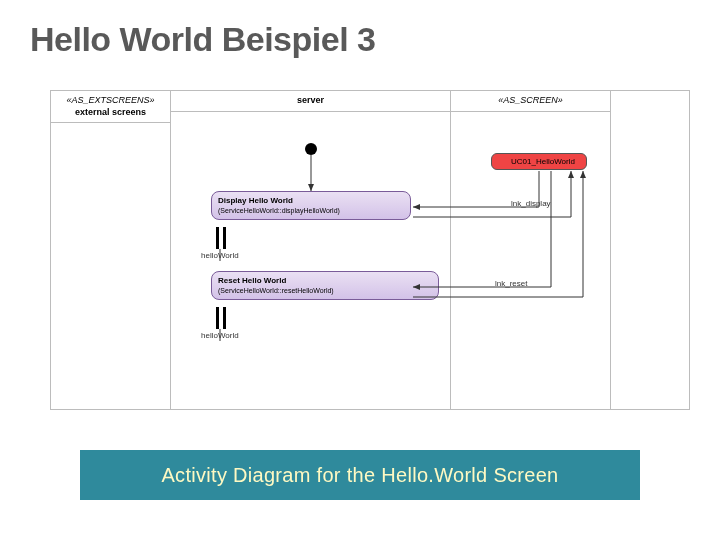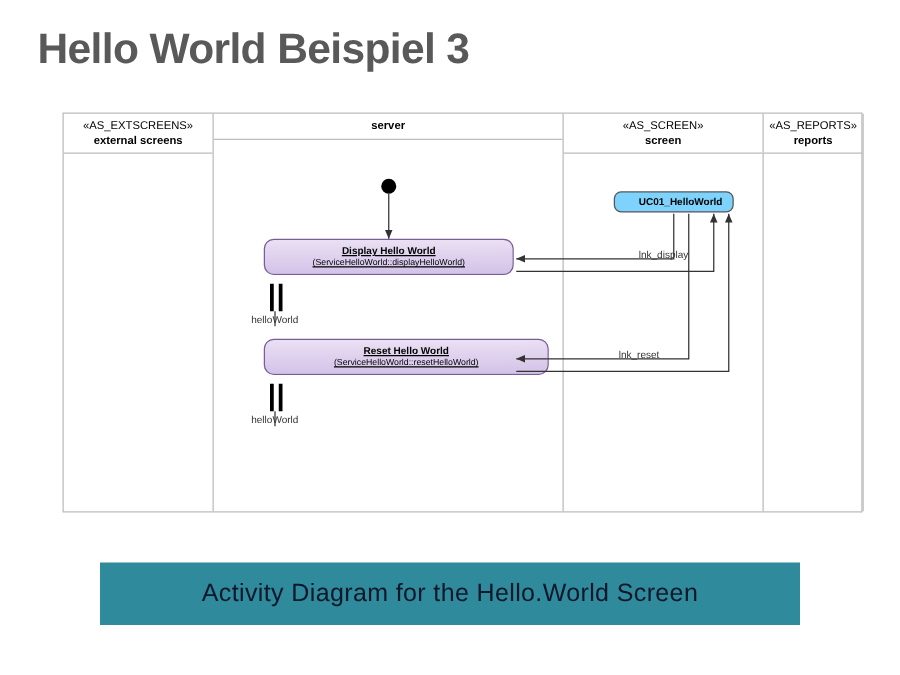--- a/index.html
+++ b/index.html
@@ -34,53 +34,52 @@
     border-right: 1px solid #bcbcbc;
   }
   .swimlane:last-child { border-right: none; }
   .lane-header {
     text-align: center;
     font-size: 9px;
     padding: 4px 2px;
     border-bottom: 1px solid #bcbcbc;
     line-height: 1.3;
   }
-  .lane-stereotype { display: block; }
+  .lane-stereotype { display: block; font-style: italic; }
   .lane-name { display: block; font-weight: bold; }
   .lane1 { left: 0; width: 120px; }
   .lane2 { left: 120px; width: 280px; }
   .lane3 { left: 400px; width: 160px; }
   .lane4 { left: 560px; width: 80px; }
   .initial-node {
     position: absolute;
     width: 12px;
     height: 12px;
     background: #000;
     border-radius: 50%;
   }
   .activity-box {
     position: absolute;
     border: 1px solid #7a5c99;
     border-radius: 8px;
     background: linear-gradient(to bottom, #eae0f3 0%, #d3c2e8 100%);
-    text-align: center;
+    text-align: left;
     font-size: 8px;
     padding: 4px 6px;
     line-height: 1.3;
-    text-decoration: underline;
   }
   .activity-title { font-weight: bold; display: block; }
   .activity-sub { display: block; font-size: 7px; }
   .uc-box {
     position: absolute;
     border: 1px solid #555;
     border-radius: 6px;
-    background: #7dd3fc;
+    background: #ef4444;
     font-size: 8px;
-    font-weight: bold;
+    font-weight: normal;
     padding: 3px 19px;
     text-align: center;
   }
   .join-bar {
     position: absolute;
     background: #000;
     width: 3px;
     height: 22px;
   }
   .label-text {
@@ -89,21 +88,21 @@
     color: #333;
     white-space: nowrap;
   }
   .caption-bar {
     position: absolute;
     left: 80px;
     bottom: 40px;
     width: 560px;
     height: 50px;
     background: #2f8a9c;
-    color: #0f172a;
+    color: #fef9c3;
     font-size: 20px;
     display: flex;
     align-items: center;
     justify-content: center;
     letter-spacing: 0.3px;
   }
   svg.connectors {
     position: absolute;
     left: 0;
     top: 0;
@@ -128,30 +127,23 @@
 
   <div class="swimlane lane2">
     <div class="lane-header">
       <span class="lane-name">server</span>
     </div>
   </div>
 
   <div class="swimlane lane3">
     <div class="lane-header">
       <span class="lane-stereotype">«AS_SCREEN»</span>
-      <span class="lane-name">screen</span>
     </div>
   </div>
 
-  <div class="swimlane lane4">
-    <div class="lane-header">
-      <span class="lane-stereotype">«AS_REPORTS»</span>
-      <span class="lane-name">reports</span>
-    </div>
-  </div>
 
   <div class="initial-node" style="left:254px; top:52px;"></div>
 
   <div class="uc-box" style="left:440px; top:62px; width:96px;">
     <span>UC01_HelloWorld</span>
   </div>
 
   <div class="activity-box" style="left:160px; top:100px; width:200px;">
     <span class="activity-title">Display Hello World</span>
     <span class="activity-sub">(ServiceHelloWorld::displayHelloWorld)</span>

